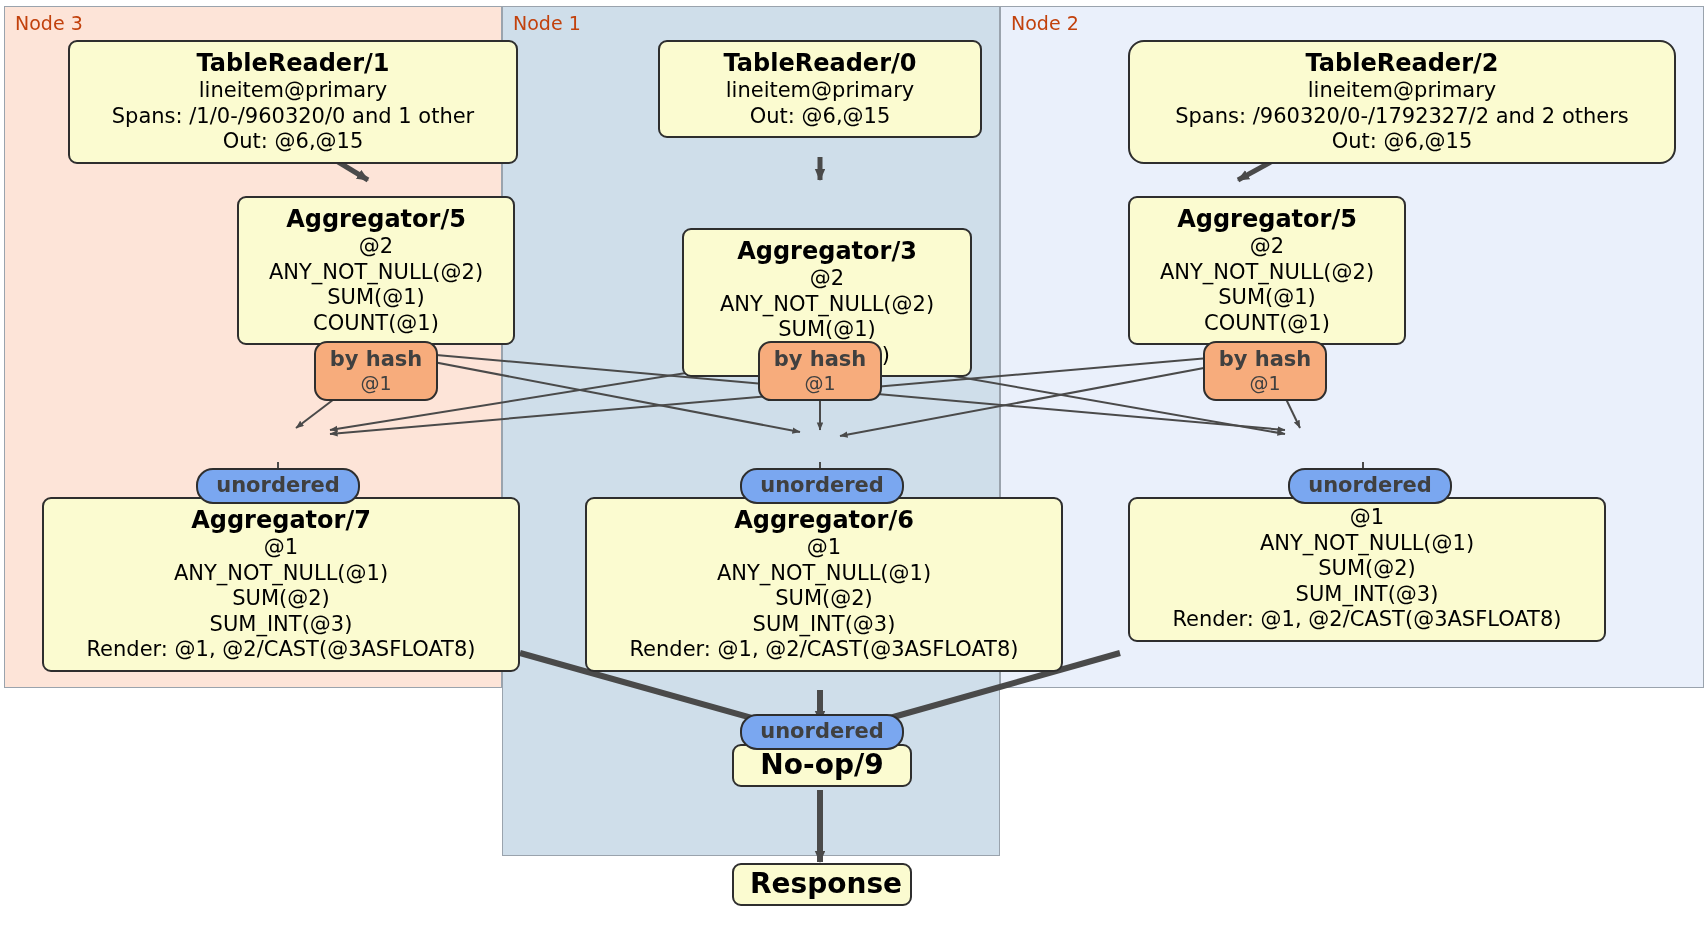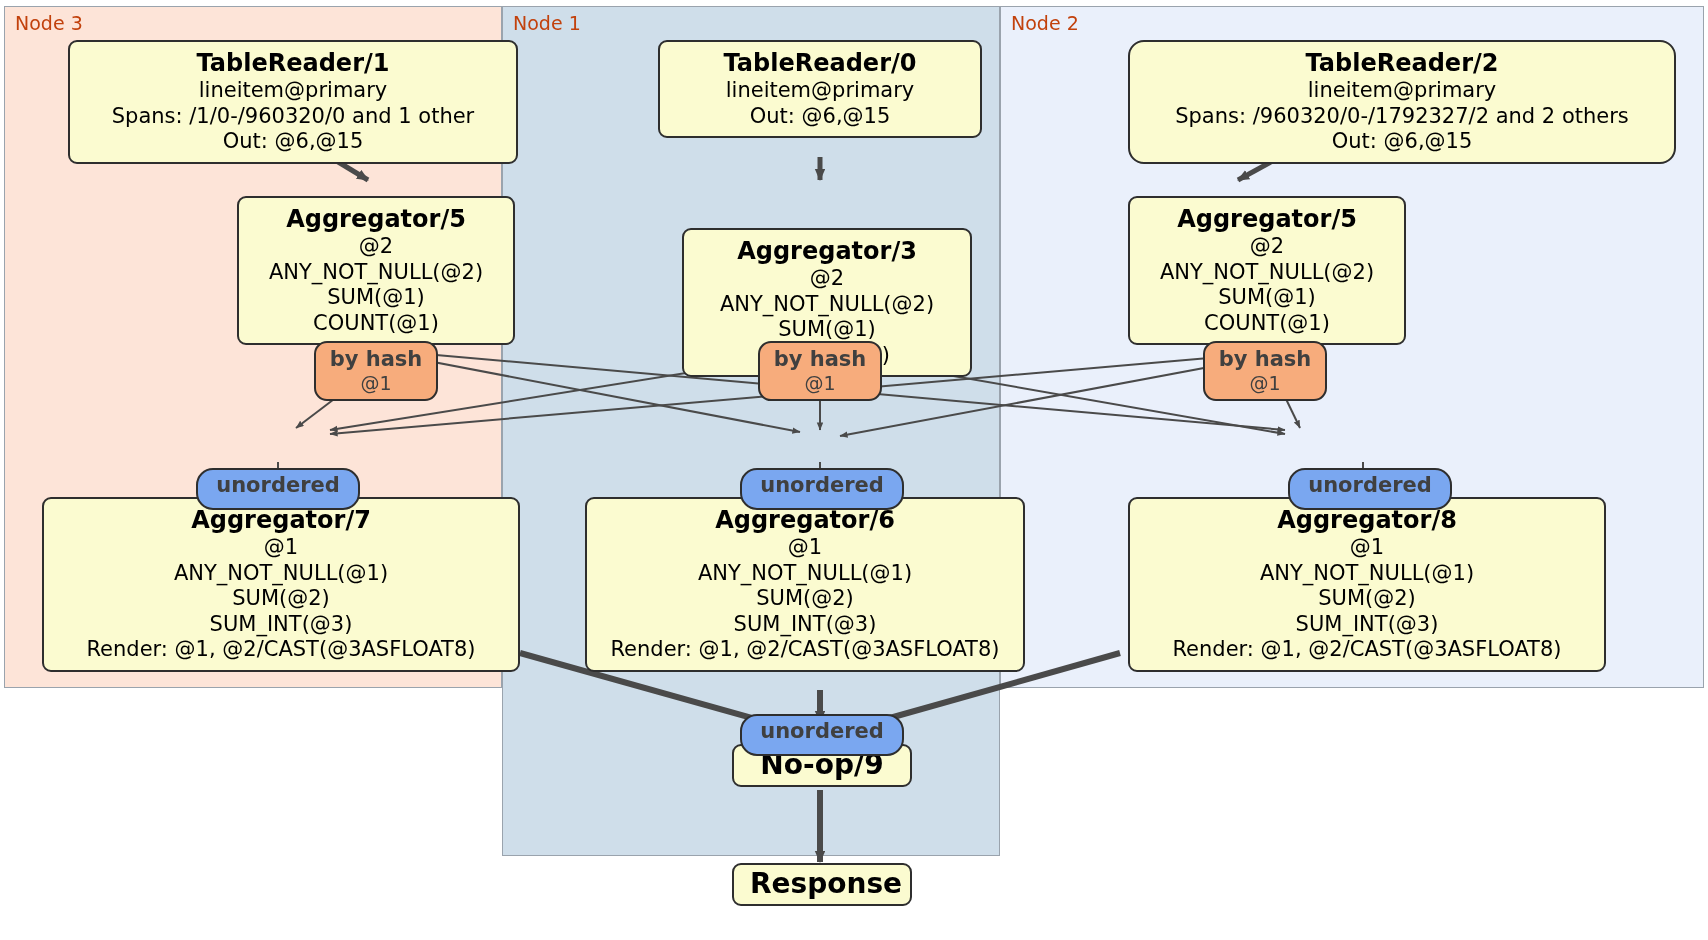--- a/index.html
+++ b/index.html
@@ -90,21 +90,21 @@
     white-space: nowrap;
   }
   .pill.hash {
     background: #f7ac7c;
     border-radius: 13px;
     padding: 4px 12px 5px 12px;
   }
   .pill.unordered {
     background: #7aa7f0;
     border-radius: 17px;
-    padding: 3px 13px 10px 13px;
+    padding: 3px 13px 4px 13px;
   }
 
   
   #edges {
     position: absolute;
     top: 0;
     left: 0;
     width: 1708px;
     height: 940px;
     z-index: 3;
@@ -238,31 +238,30 @@
 
   <div class="box" style="left:42px; top:497px; width:478px;">
     <span class="ttl">Aggregator/7</span>
     <span class="ln">@1</span>
     <span class="ln">ANY_NOT_NULL(@1)</span>
     <span class="ln">SUM(@2)</span>
     <span class="ln">SUM_INT(@3)</span>
     <span class="ln">Render: @1, @2/CAST(@3ASFLOAT8)</span>
   </div>
 
-  <div class="box" style="left:585px; top:497px; width:440px;">
+  <div class="box" style="left:585px; top:497px; width:478px;">
     <span class="ttl">Aggregator/6</span>
     <span class="ln">@1</span>
     <span class="ln">ANY_NOT_NULL(@1)</span>
     <span class="ln">SUM(@2)</span>
     <span class="ln">SUM_INT(@3)</span>
     <span class="ln">Render: @1, @2/CAST(@3ASFLOAT8)</span>
   </div>
 
   <div class="box" style="left:1128px; top:497px; width:478px;">
-    <span class="ttl">Aggregator/8</span>
     <span class="ln">@1</span>
     <span class="ln">ANY_NOT_NULL(@1)</span>
     <span class="ln">SUM(@2)</span>
     <span class="ln">SUM_INT(@3)</span>
     <span class="ln">Render: @1, @2/CAST(@3ASFLOAT8)</span>
   </div>
 
   <div class="pill unordered" style="left:740px; top:714px; width:164px;">
     <span class="p1">unordered</span>
   </div>

